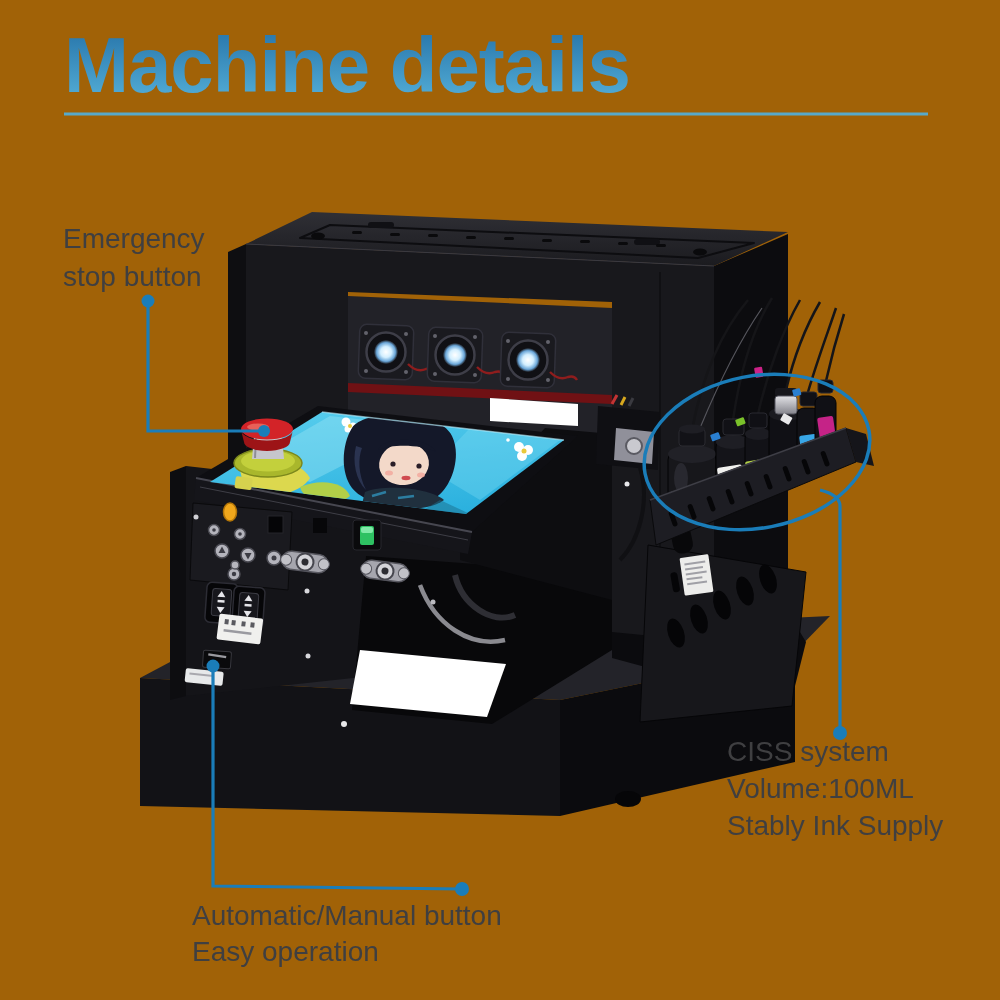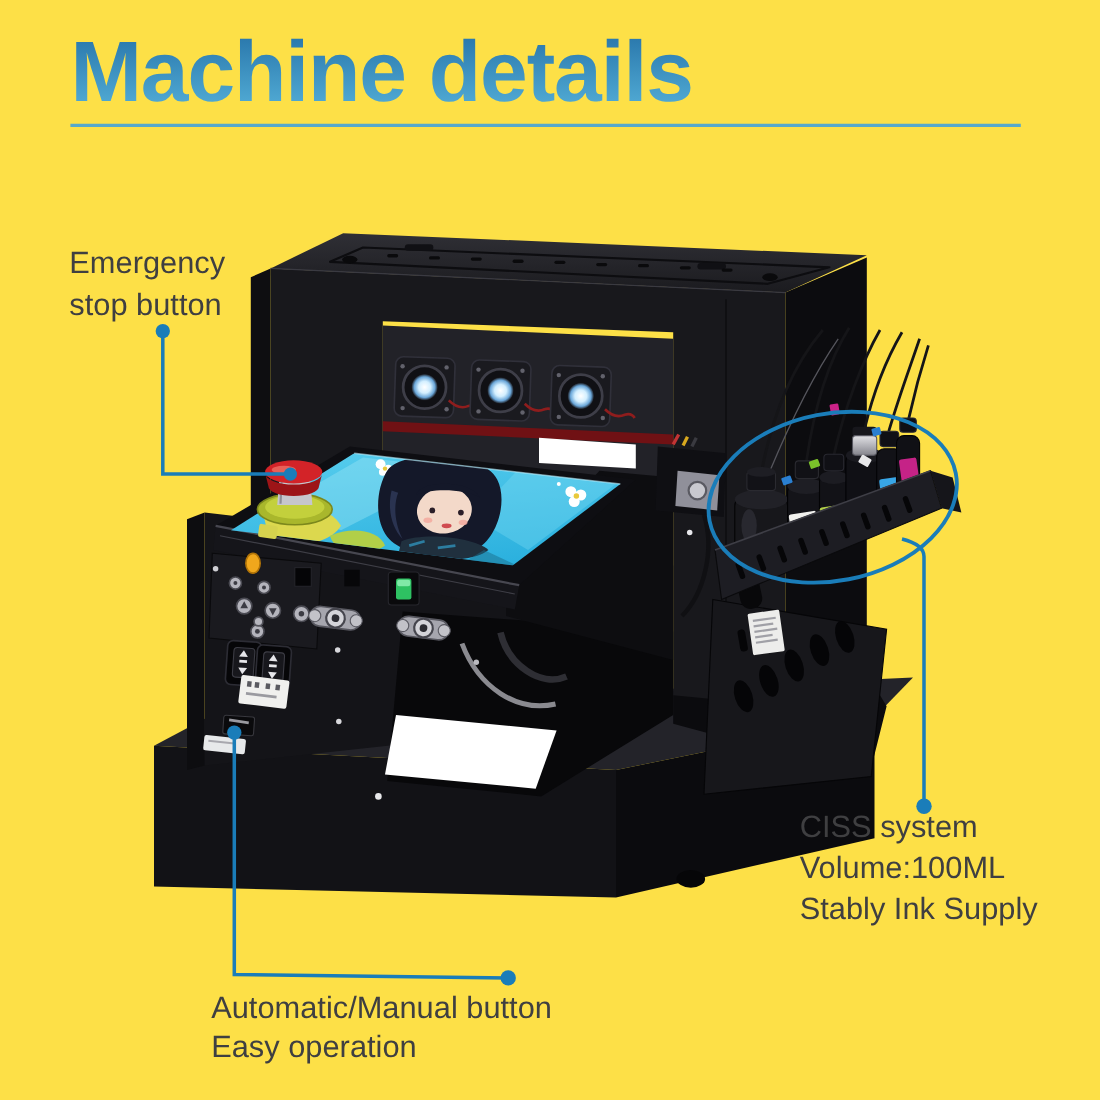--- a/index.html
+++ b/index.html
@@ -1,16 +1,16 @@
 <!DOCTYPE html>
 <html><head>
 <meta charset="utf-8">
 <style>
   html,body{margin:0;padding:0;background:#ffffff;}
-  #stage{position:relative;width:1000px;height:1000px;background:#fde047;overflow:hidden;
+  #stage{position:relative;width:1000px;height:1000px;background:#a16207;overflow:hidden;
          font-family:"Liberation Sans", sans-serif;}
   #figure-svg{position:absolute;left:0;top:0;}
   text{font-family:"Liberation Sans", sans-serif;}
 </style>
 </head>
 <body>
 
 <div id="stage">
 <svg id="figure-svg" width="1000" height="1000" viewBox="0 0 1000 1000">
   <defs>

